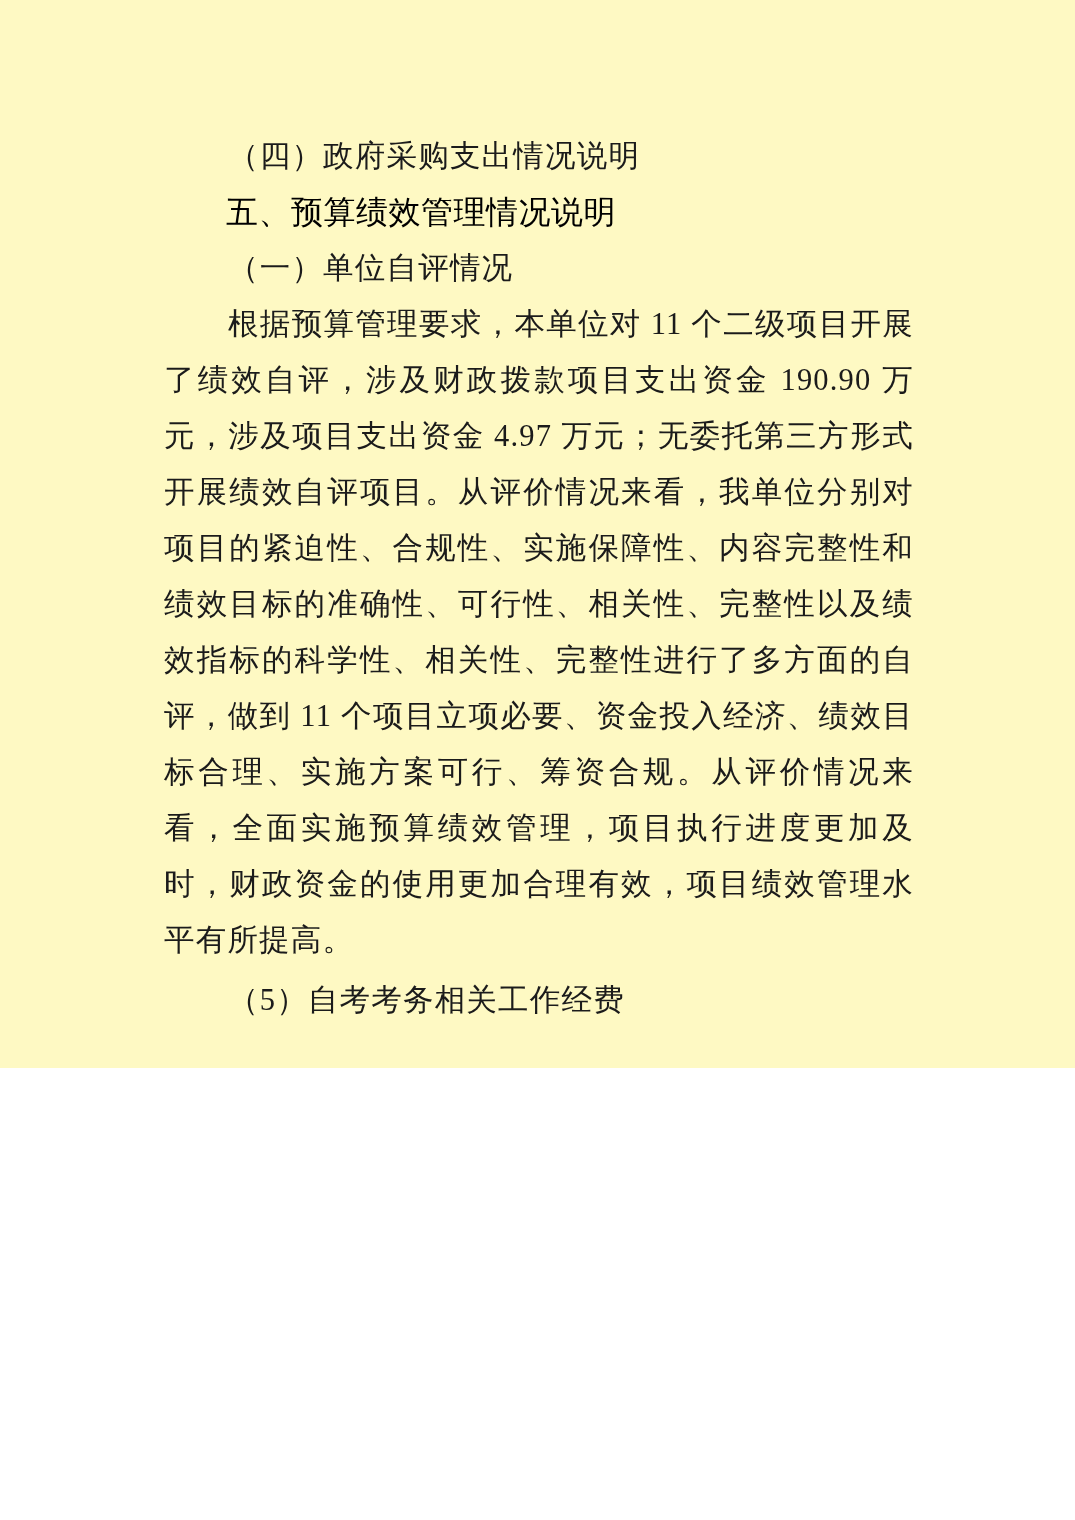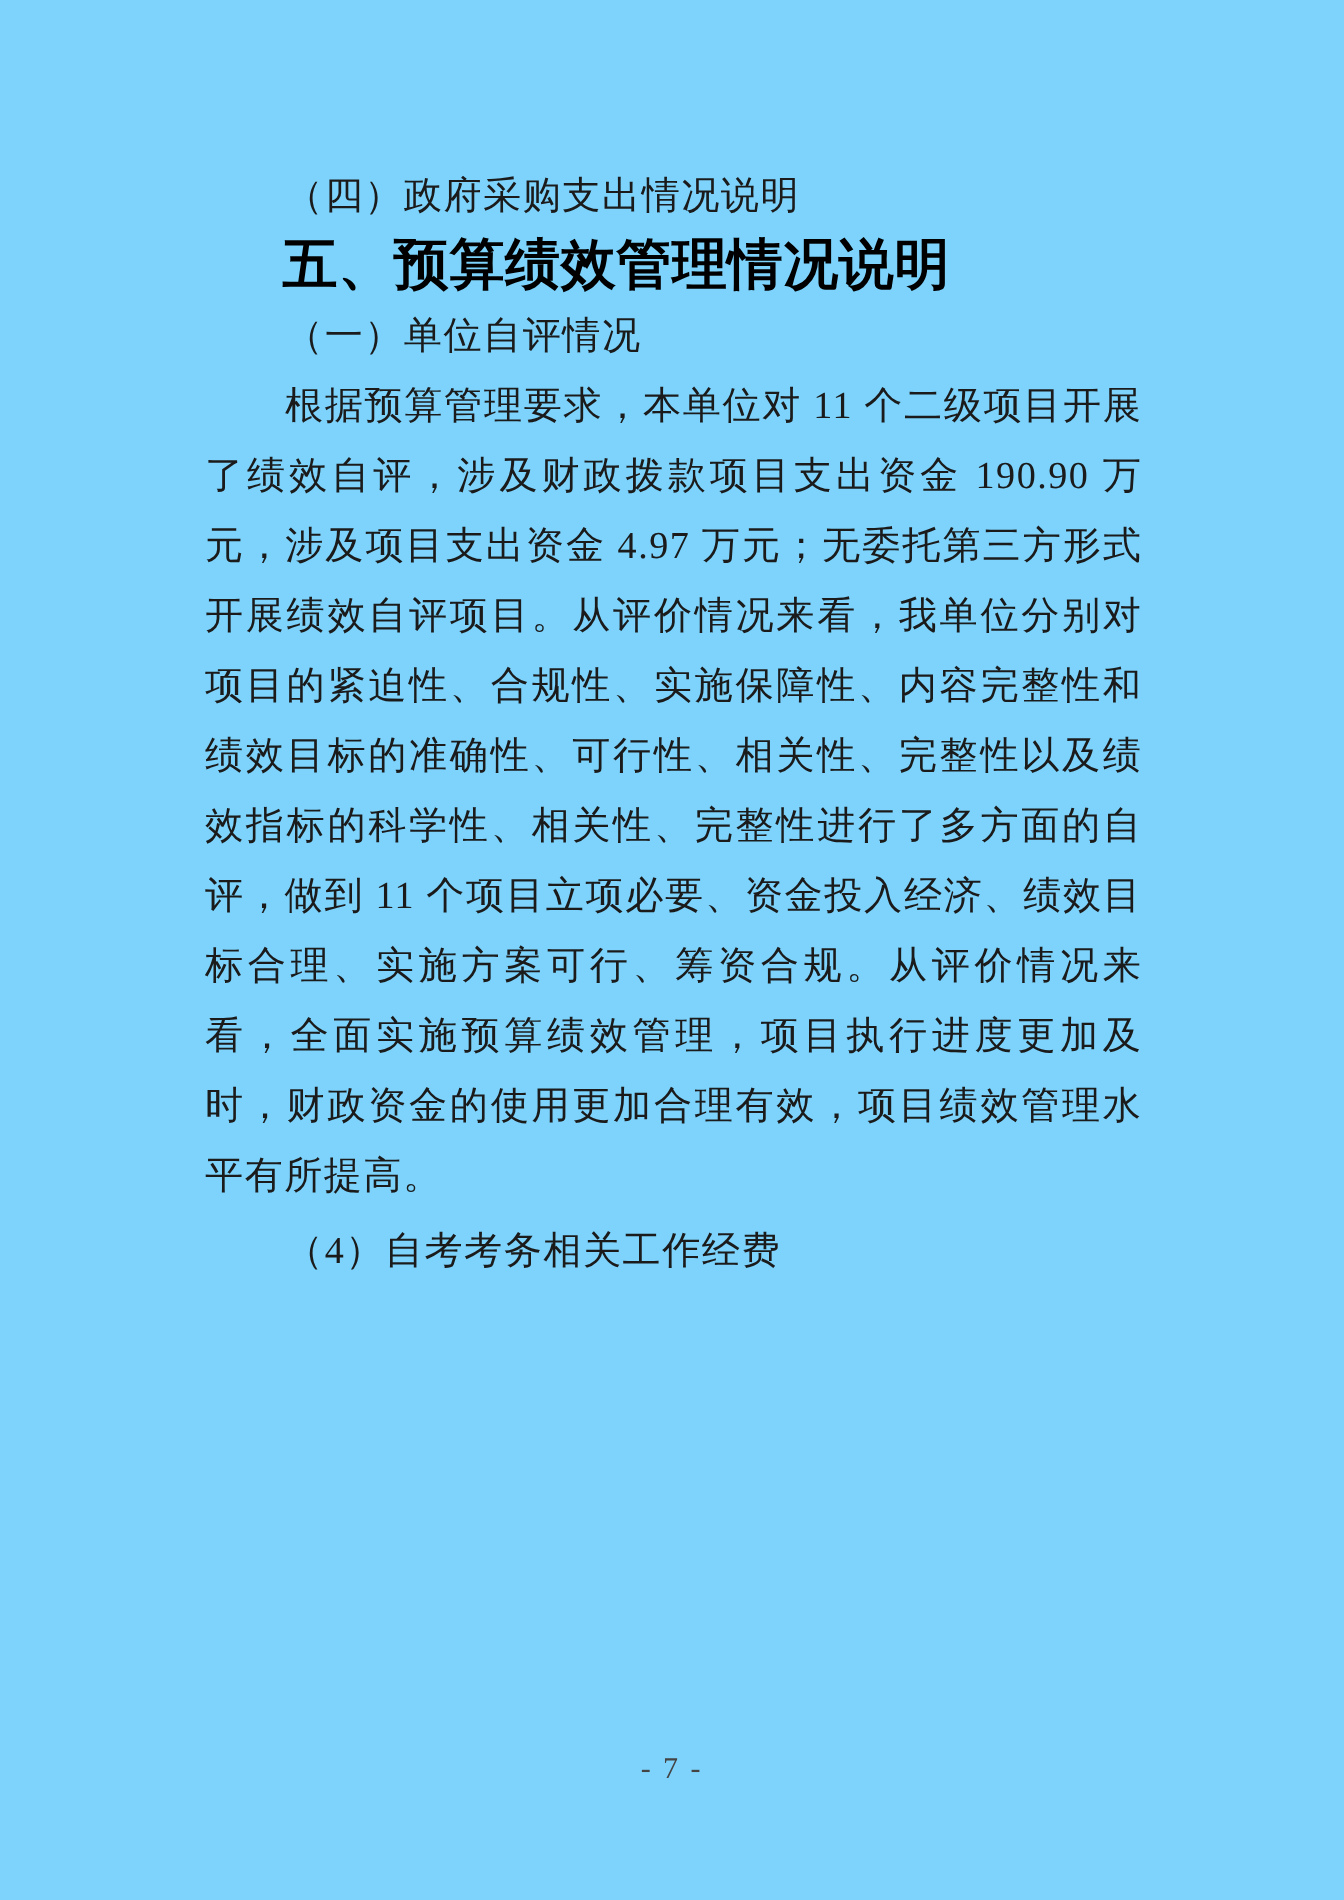--- a/index.html
+++ b/index.html
@@ -8,22 +8,22 @@
     padding: 0;
     background: #ffffff;
   }
   body {
     font-family: "Liberation Serif", "DejaVu Serif", serif;
     color: #1a1a1a;
   }
   #page {
     position: relative;
     width: 1075px;
-    height: 1520px;
-    background: #7dd3fc;
+    height: 1068px;
+    background: #fef9c3;
     overflow: hidden;
     box-sizing: border-box;
   }
   #content {
     position: absolute;
     left: 164px;
     top: 128px;
     width: 750px;
   }
 
@@ -40,22 +40,22 @@
     font-weight: 400;
     white-space: normal;
     word-break: break-all;
   }
   .indent2 { text-indent: 64px; }
   .indent25 { text-indent: 84px; }
 
   
   .h-bold {
     font-family: "DejaVu Sans", "Liberation Sans", sans-serif;
-    font-size: 44px;
-    font-weight: 700;
+    font-size: 32px;
+    font-weight: 400;
     line-height: 56px;
     letter-spacing: 0.5px;
     text-indent: 62px;
     margin: 0;
     color: #000000;
   }
 
   
   .gap-sm { height: 4px; }
 
@@ -84,20 +84,20 @@
 
 
     <h2 class="h-bold">五、预算绩效管理情况说明</h2>
 
     <p class="p indent2">（一）单位自评情况</p>
 
     <p class="p indent2">根据预算管理要求，本单位对 11 个二级项目开展了绩效自评，涉及财政拨款项目支出资金 190.90 万元，涉及项目支出资金 4.97 万元；无委托第三方形式开展绩效自评项目。从评价情况来看，我单位分别对项目的紧迫性、合规性、实施保障性、内容完整性和绩效目标的准确性、可行性、相关性、完整性以及绩效指标的科学性、相关性、完整性进行了多方面的自评，做到 11 个项目立项必要、资金投入经济、绩效目标合理、实施方案可行、筹资合规。从评价情况来看，全面实施预算绩效管理，项目执行进度更加及时，财政资金的使用更加合理有效，项目绩效管理水平有所提高。</p>
 
     <div class="gap-sm"></div>
 
-    <p class="p indent2">（4）自考考务相关工作经费</p>
+    <p class="p indent2">（5）自考考务相关工作经费</p>
 
 
   </div>
 
   <div id="footer">- 7 -</div>
 
 </div>
 
 </body></html>

